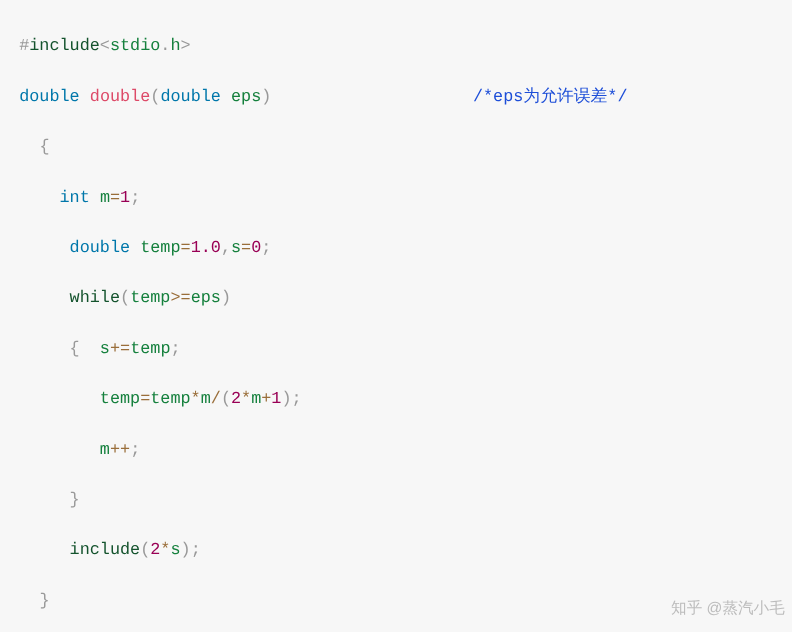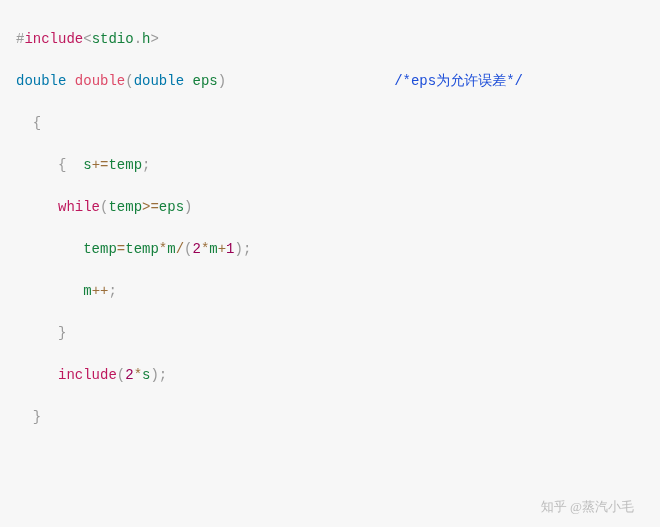--- a/index.html
+++ b/index.html
@@ -14,48 +14,50 @@
     overflow: hidden;
     position: relative;
   }
   .code-block {
     padding: 8px 0 8px 16px;
     white-space: pre;
     color: #333;
   }
   .line { display: block; }
   .plain { color: #15803d; }
-  .keyword { color: #be185d; }
+  .keyword { color: #14532d; }
   .type { color: #0077aa; margin-top: 26px; }
   .funcname { color: #dd4a68; }
   .paren { color: #999; }
   .punct { color: #999; }
   .op { color: #9a6e3a; }
   .num { color: #990055; }
   .comment { color: #1d4ed8; }
   .macro { color: #999; }
   .watermark {
     position: absolute;
-    right: 26px;
+    right: 6px;
     bottom: 10px;
     color: #bcbcbc;
-    font-family: Liberation Serif, serif;
+    font-family: Liberation Sans, sans-serif;
     font-size: 13px;
     pointer-events: none;
   }
 </style>
 </head>
 <body>
 
 <div class="code-block">
 <span class="line"><span class="macro">#</span><span class="keyword">include</span><span class="punct">&lt;</span><span class="plain">stdio</span><span class="punct">.</span><span class="plain">h</span><span class="punct">&gt;</span></span>
 <span class="line"><span class="type">double</span><span class="plain"> </span><span class="funcname">double</span><span class="paren">(</span><span class="type">double</span><span class="plain"> eps</span><span class="paren">)</span><span class="plain">                    </span><span class="comment">/*eps为允许误差*/</span></span>
 <span class="line"><span class="plain">  </span><span class="punct">{</span></span>
+<span class="line"><span class="plain">    </span><span class="type">int</span><span class="plain"> m</span><span class="op">=</span><span class="num">1</span><span class="punct">;</span></span>
+<span class="line"><span class="plain">     </span><span class="type">double</span><span class="plain"> temp</span><span class="op">=</span><span class="num">1.0</span><span class="punct">,</span><span class="plain">s</span><span class="op">=</span><span class="num">0</span><span class="punct">;</span></span>
+<span class="line"><span class="plain">     </span><span class="keyword">while</span><span class="paren">(</span><span class="plain">temp</span><span class="op">&gt;=</span><span class="plain">eps</span><span class="paren">)</span></span>
 <span class="line"><span class="plain">     </span><span class="punct">{</span><span class="plain">  s</span><span class="op">+=</span><span class="plain">temp</span><span class="punct">;</span></span>
-<span class="line"><span class="plain">     </span><span class="keyword">while</span><span class="paren">(</span><span class="plain">temp</span><span class="op">&gt;=</span><span class="plain">eps</span><span class="paren">)</span></span>
 <span class="line"><span class="plain">        </span><span class="plain">temp</span><span class="op">=</span><span class="plain">temp</span><span class="op">*</span><span class="plain">m</span><span class="op">/</span><span class="paren">(</span><span class="num">2</span><span class="op">*</span><span class="plain">m</span><span class="op">+</span><span class="num">1</span><span class="paren">)</span><span class="punct">;</span></span>
 <span class="line"><span class="plain">        </span><span class="plain">m</span><span class="op">++</span><span class="punct">;</span></span>
 <span class="line"><span class="plain">     </span><span class="punct">}</span></span>
 <span class="line"><span class="plain">     </span><span class="keyword">include</span><span class="paren">(</span><span class="num">2</span><span class="op">*</span><span class="plain">s</span><span class="paren">)</span><span class="punct">;</span></span>
 <span class="line"><span class="plain">  </span><span class="punct">}</span></span>
 
 
 
 
 

